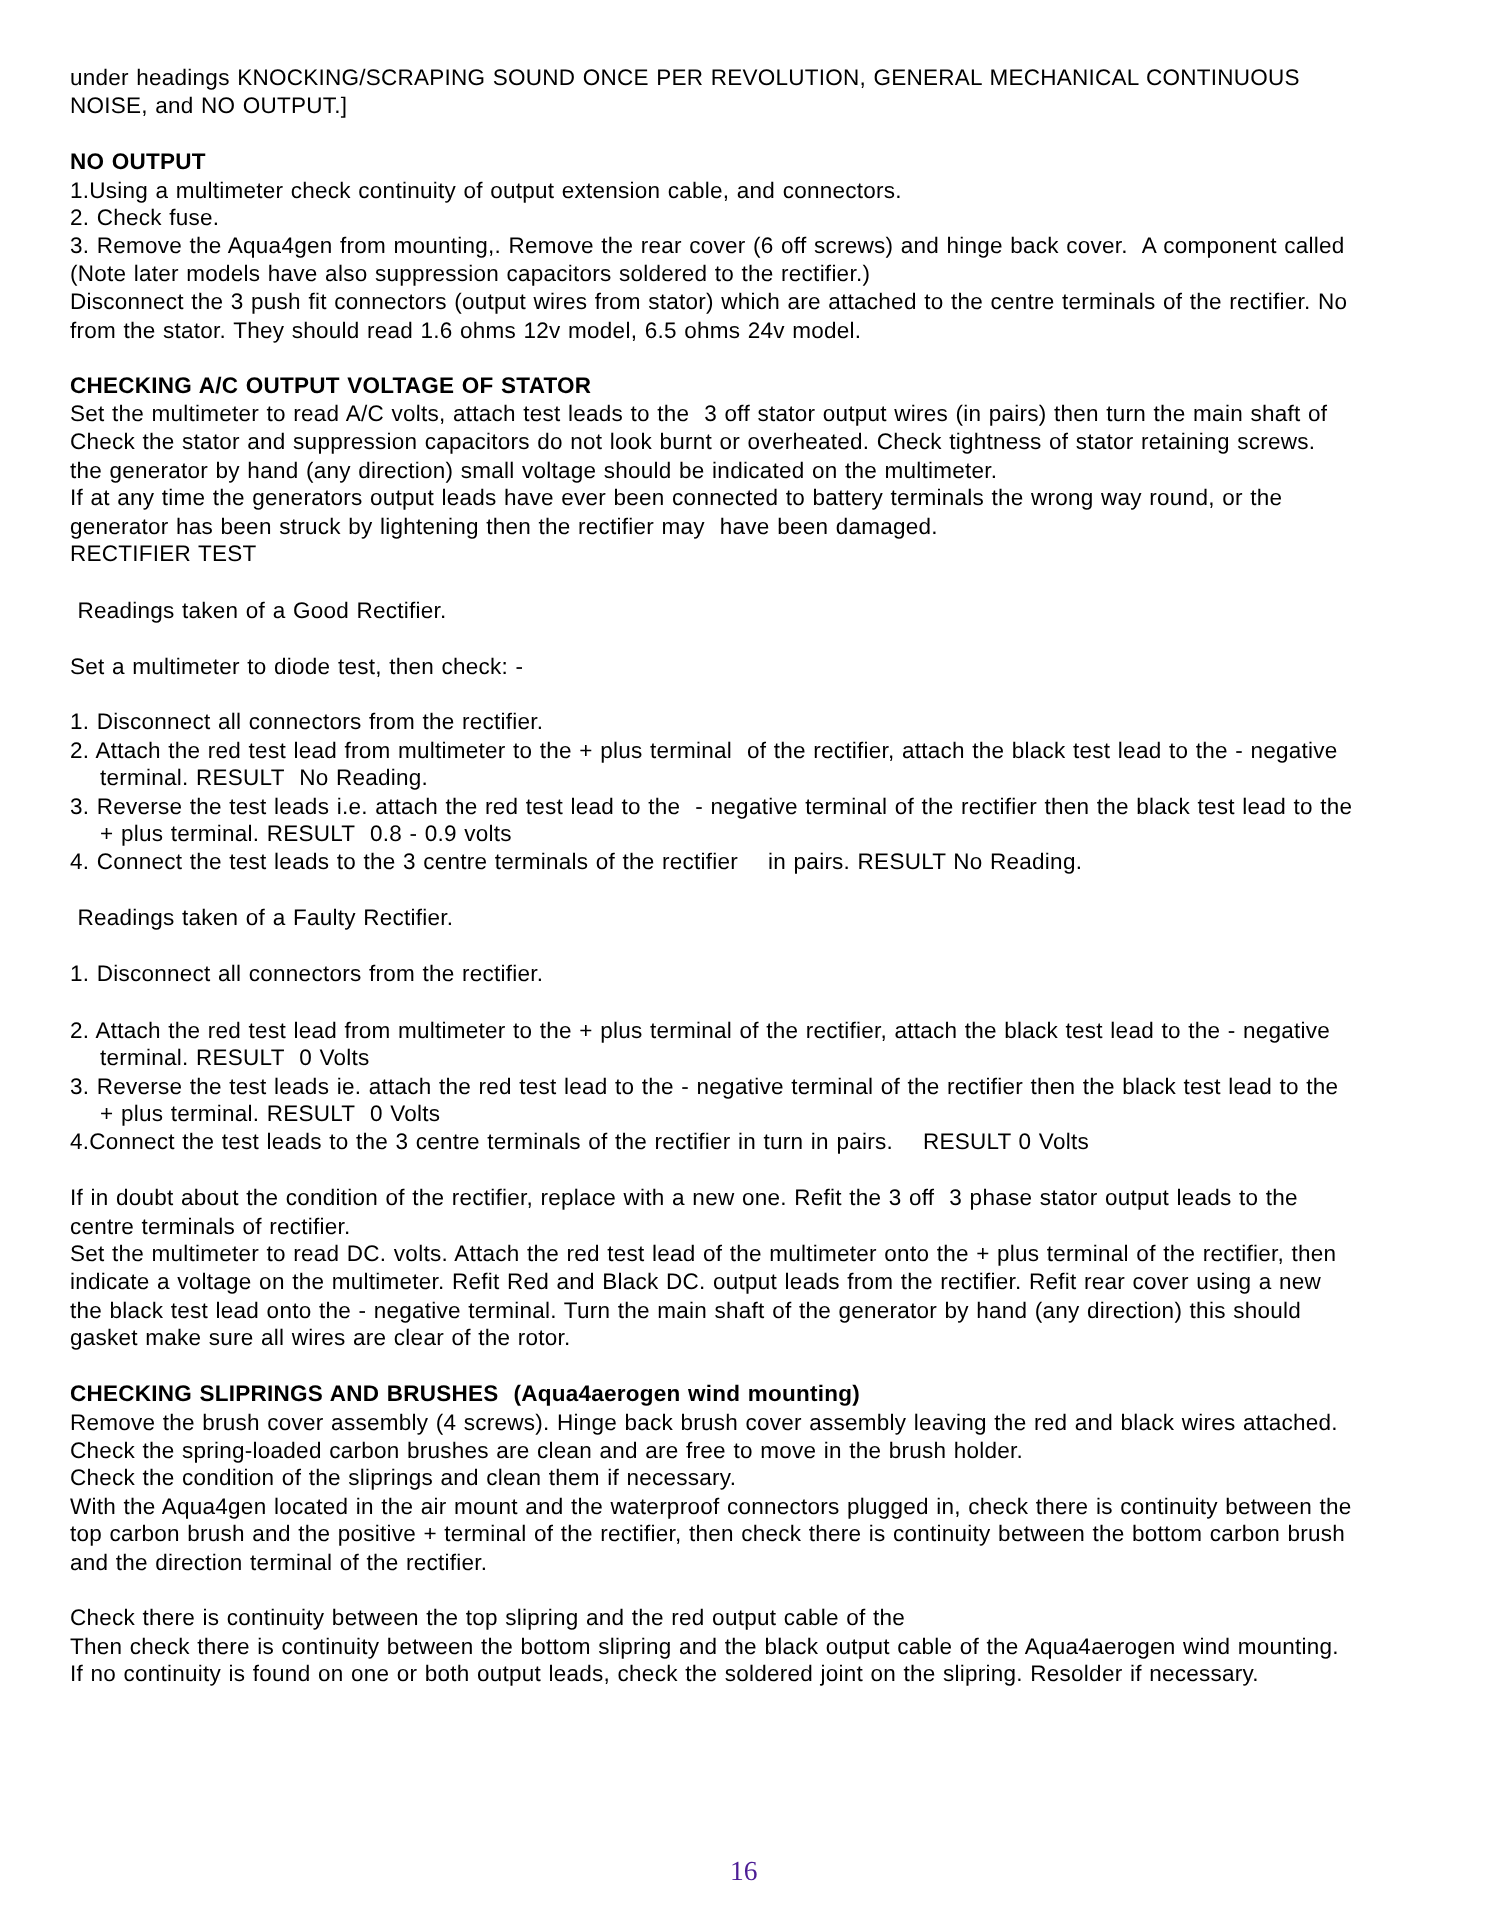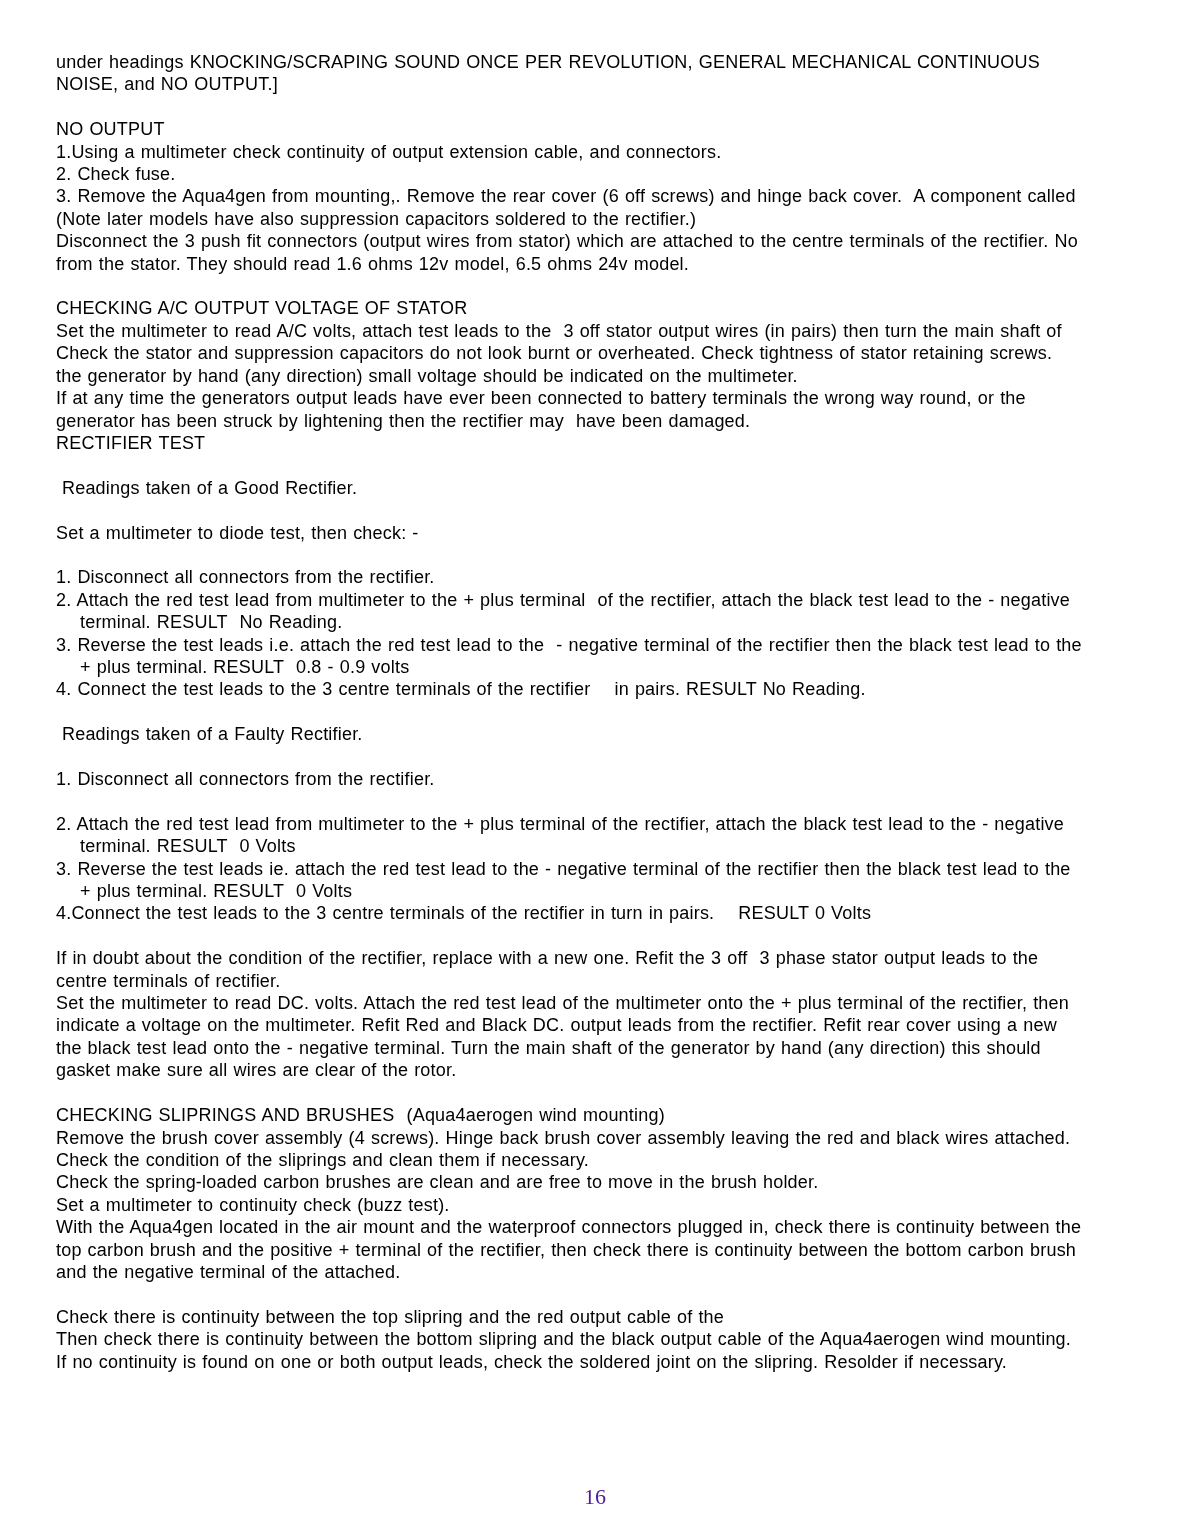--- a/index.html
+++ b/index.html
@@ -25,21 +25,21 @@
     line-height: 22.4px;
     letter-spacing: 0.2px;
     word-spacing: 0.8px;
     color: #000000;
   }
   .line {
     white-space: pre;
     min-height: 22.4px;
   }
   .line.heading {
-    font-weight: normal;
+    font-weight: bold;
   }
   .page-number {
     position: absolute;
     top: 1484px;
     left: 0;
     width: 100%;
     text-align: center;
     font-family: "Liberation Serif", serif;
     font-size: 22px;
     color: #4c1d95;
@@ -92,25 +92,24 @@
       <div class="line blank">&nbsp;</div>
       <div class="line">If in doubt about the condition of the rectifier, replace with a new one. Refit the 3 off  3 phase stator output leads to the</div>
       <div class="line">centre terminals of rectifier.</div>
       <div class="line">Set the multimeter to read DC. volts. Attach the red test lead of the multimeter onto the + plus terminal of the rectifier, then</div>
       <div class="line">indicate a voltage on the multimeter. Refit Red and Black DC. output leads from the rectifier. Refit rear cover using a new</div>
       <div class="line">the black test lead onto the - negative terminal. Turn the main shaft of the generator by hand (any direction) this should</div>
       <div class="line">gasket make sure all wires are clear of the rotor.</div>
       <div class="line blank">&nbsp;</div>
       <div class="line heading">CHECKING SLIPRINGS AND BRUSHES  (Aqua4aerogen wind mounting)</div>
       <div class="line">Remove the brush cover assembly (4 screws). Hinge back brush cover assembly leaving the red and black wires attached.</div>
+      <div class="line">Check the spring-loaded carbon brushes are clean and are free to move in the brush holder.</div>
       <div class="line">Check the condition of the sliprings and clean them if necessary.</div>
-      <div class="line">Check the spring-loaded carbon brushes are clean and are free to move in the brush holder.</div>
-      <div class="line">Set a multimeter to continuity check (buzz test).</div>
       <div class="line">With the Aqua4gen located in the air mount and the waterproof connectors plugged in, check there is continuity between the</div>
       <div class="line">top carbon brush and the positive + terminal of the rectifier, then check there is continuity between the bottom carbon brush</div>
-      <div class="line">and the negative terminal of the attached.</div>
+      <div class="line">and the direction terminal of the rectifier.</div>
       <div class="line blank">&nbsp;</div>
       <div class="line">Check there is continuity between the top slipring and the red output cable of the</div>
       <div class="line">Then check there is continuity between the bottom slipring and the black output cable of the Aqua4aerogen wind mounting.</div>
       <div class="line">If no continuity is found on one or both output leads, check the soldered joint on the slipring. Resolder if necessary.</div>
     </div>
   <div class="page-number">16</div>
 </div>
 
 </body></html>

